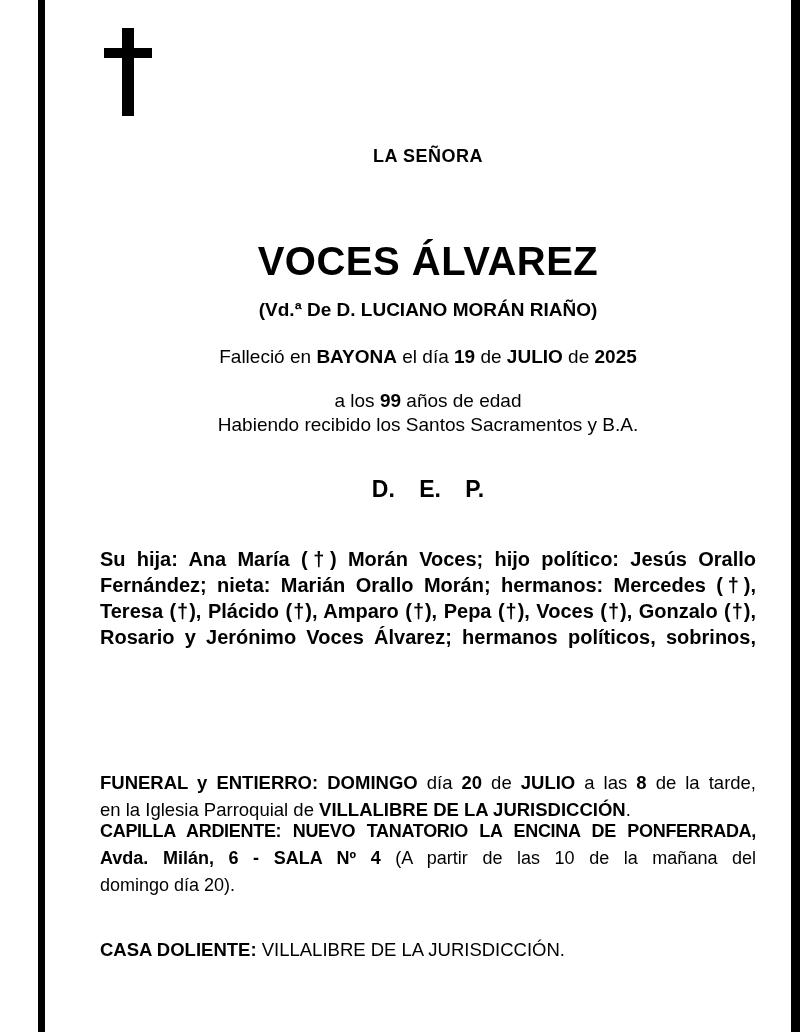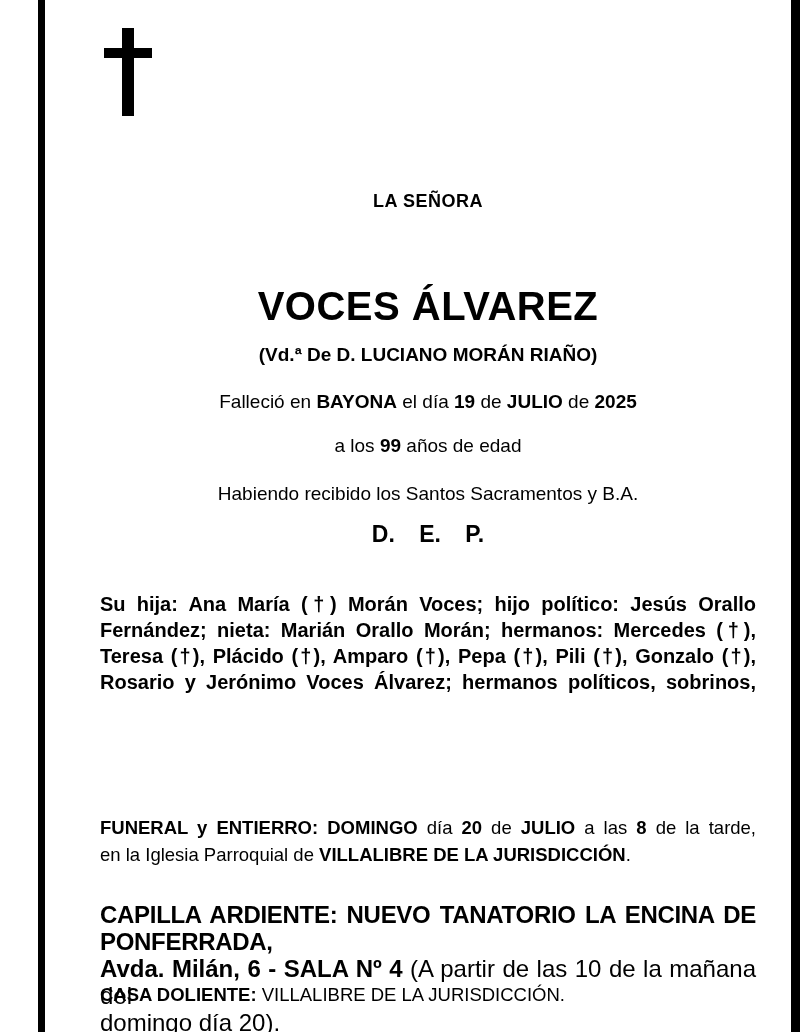--- a/index.html
+++ b/index.html
@@ -31,55 +31,55 @@
     width: 12px; height: 88px; background: #000;
   }
   .cross .arm {
     position: absolute; left: 0; top: 20px;
     width: 48px; height: 10px; background: #000;
   }
 
   .content {
     position: absolute; left: 100px; width: 656px; top: 0; height: 1032px;
   }
-  .block { position: absolute; left: 0; width: 100%; margin-top: 45px; }
+  .block { position: absolute; left: 0; width: 100%; }
 
   .honorific {
     top: 146px; text-align: center;
     font-size: 18px; font-weight: bold; letter-spacing: 0.5px;
   }
   .deceased-name {
     top: 186px; text-align: center;
     font-size: 40px; font-weight: bold; line-height: 50px;
     letter-spacing: 0.5px;
   }
   .widow-note {
     top: 299px; text-align: center;
     font-size: 19px; font-weight: bold;
   }
   .died-line { top: 346px; text-align: center; font-size: 19px; }
   .age-line { top: 390px; text-align: center; font-size: 19px; }
-  .sacraments { top: 438px; text-align: center; font-size: 19px; }
+  .sacraments { top: 414px; text-align: center; font-size: 19px; }
   .dep {
     top: 476px; text-align: center;
     font-size: 23px; font-weight: bold; word-spacing: 18px;
   }
 
   .family { top: 546px; font-size: 20px; line-height: 26px; font-weight: bold; }
   .jline { text-align: justify; text-align-last: justify; }
   .lline { text-align: left; text-align-last: left; }
 
   .prayer {
     top: 697px; left: auto; right: 10px; width: 260px;
     text-align: center; font-size: 17px; font-weight: bold;
     font-style: italic; line-height: 21px;
   }
 
   .funeral { top: 769px; font-size: 18.5px; line-height: 27px; }
-  .wake { top: 856px; font-size: 24px; line-height: 27px; }
+  .wake { top: 818px; font-size: 18px; line-height: 27px; }
   .wake .tight { letter-spacing: -0.3px; }
   .mourning { top: 939px; font-size: 18.5px; }
 
   .b { font-weight: bold; }
   .r { font-weight: normal; }
 </style>
 </head>
 <body>
 
 <div class="sheet">
@@ -106,21 +106,21 @@
 
     <div class="block age-line"><span class="r">a los </span><span class="b">99</span><span class="r"> años de edad</span></div>
 
     <div class="block sacraments">Habiendo recibido los Santos Sacramentos y B.A.</div>
 
     <div class="block dep">D. E. P.</div>
 
     <div class="block family">
       <div class="jline">Su hija: Ana María (†) Morán Voces; hijo político: Jesús Orallo</div>
       <div class="jline">Fernández; nieta: Marián Orallo Morán; hermanos: Mercedes (†),</div>
-      <div class="jline">Teresa (†), Plácido (†), Amparo (†), Pepa (†), Pili (†), Gonzalo (†),</div>
+      <div class="jline">Teresa (†), Plácido (†), Amparo (†), Pepa (†), Voces (†), Gonzalo (†),</div>
       <div class="jline">Rosario y Jerónimo Voces Álvarez; hermanos políticos, sobrinos,</div>
     </div>
 
 
     <div class="block funeral">
       <div class="jline"><span class="b">FUNERAL y ENTIERRO: DOMINGO</span><span class="r"> día </span><span class="b">20</span><span class="r"> de </span><span class="b">JULIO</span><span class="r"> a las </span><span class="b">8</span><span class="r"> de la tarde,</span></div>
       <div class="lline"><span class="r">en la Iglesia Parroquial de </span><span class="b">VILLALIBRE DE LA JURISDICCIÓN</span><span class="r">.</span></div>
     </div>
 
     <div class="block wake">

